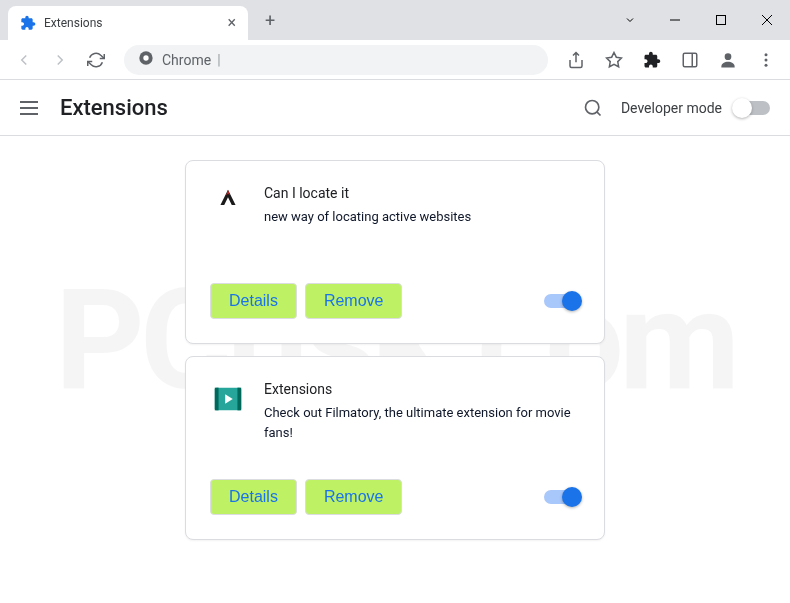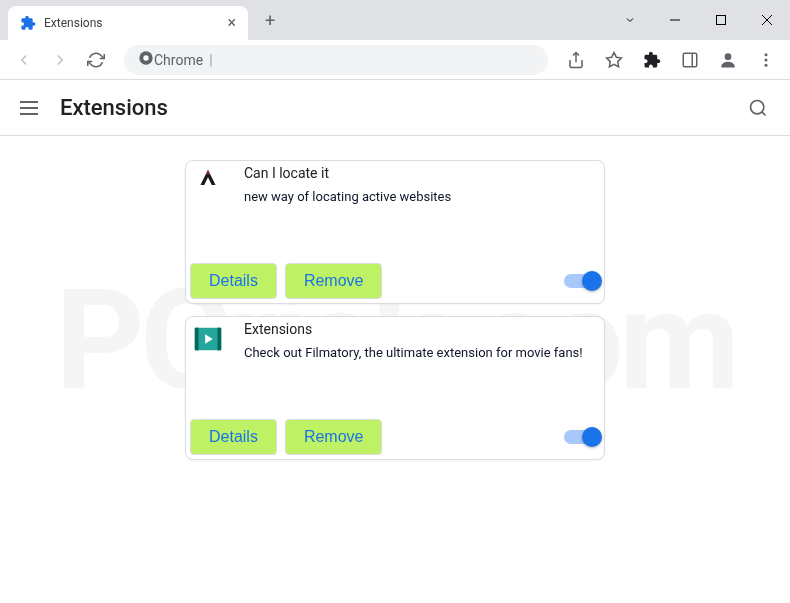--- a/index.html
+++ b/index.html
@@ -16,40 +16,40 @@
     .tab { background: #fff; border-radius: 8px 8px 0 0; height: 34px; display: flex; align-items: center; padding: 0 12px; min-width: 240px; gap: 8px; }
     .tab-icon { width: 16px; height: 16px; display: flex; align-items: center; justify-content: center; }
     .tab-title { font-size: 12px; color: #3c4043; flex: 1; }
     .tab-close { font-size: 16px; color: #5f6368; cursor: pointer; line-height: 1; }
     .new-tab { margin-left: 8px; margin-bottom: 6px; font-size: 18px; color: #5f6368; cursor: pointer; width: 28px; height: 28px; display: flex; align-items: center; justify-content: center; }
     
     
     .toolbar { height: 40px; background: #fff; display: flex; align-items: center; padding: 0 8px; gap: 4px; border-bottom: 1px solid #dadce0; }
     .nav-btn { width: 32px; height: 32px; display: flex; align-items: center; justify-content: center; color: #5f6368; border-radius: 50%; }
     .nav-btn.disabled { color: #bdc1c6; }
-    .address-bar { flex: 1; height: 30px; background: #f1f3f4; border-radius: 15px; display: flex; align-items: center; padding: 0 14px; gap: 0; margin: 0 8px; }
+    .address-bar { flex: 1; height: 30px; background: #f1f3f4; border-radius: 15px; display: flex; align-items: center; padding: 0 14px; gap: 8px; margin: 0 8px; }
     .address-prefix { color: #5f6368; font-size: 14px; display: flex; align-items: center; gap: 6px; }
     .address-prefix .divider { color: #9aa0a6; }
     .address-text { font-size: 14px; color: #202124; }
     .toolbar-icons { display: flex; gap: 6px; }
     .toolbar-icon { width: 32px; height: 32px; display: flex; align-items: center; justify-content: center; color: #5f6368; }
     
     
     .ext-header { height: 56px; display: flex; align-items: center; padding: 0 20px; gap: 16px; border-bottom: 1px solid #dadce0; }
     .menu-btn { width: 24px; height: 24px; display: flex; flex-direction: column; justify-content: center; gap: 4px; }
     .menu-btn span { height: 2px; background: #5f6368; width: 18px; }
     .ext-title { font-size: 22px; font-weight: 500; color: #202124; flex: 1; }
     .search-btn { width: 24px; height: 24px; display: flex; align-items: center; justify-content: center; color: #5f6368; }
     .dev-mode { display: flex; align-items: center; gap: 12px; font-size: 14px; color: #3c4043; }
     .dev-toggle { width: 36px; height: 14px; background: #bdc1c6; border-radius: 7px; position: relative; }
     .dev-toggle::after { content: ''; position: absolute; width: 20px; height: 20px; background: #fff; border-radius: 50%; top: -3px; left: -2px; box-shadow: 0 1px 3px rgba(0,0,0,0.3); }
     
     
     .ext-content { padding: 24px; display: flex; flex-direction: column; align-items: center; gap: 12px; }
-    .ext-card { width: 420px; background: #fff; border: 1px solid #dadce0; border-radius: 8px; box-shadow: 0 1px 2px rgba(0,0,0,0.05); padding: 4px; }
+    .ext-card { width: 420px; background: #fff; border: 1px solid #dadce0; border-radius: 8px; box-shadow: 0 1px 2px rgba(0,0,0,0.05); padding: 24px; }
     .card-top { display: flex; gap: 18px; margin-bottom: 20px; min-height: 78px; }
     .ext-icon { width: 36px; height: 36px; border-radius: 4px; display: flex; align-items: center; justify-content: center; flex-shrink: 0; }
     .ext-info { flex: 1; }
     .ext-name { font-size: 14px; color: #202124; margin-bottom: 6px; }
     .ext-desc { font-size: 13px; color: #0f172a; line-height: 1.5; }
     .card-bottom { display: flex; align-items: center; gap: 8px; }
     .card-btn { padding: 8px 18px; border: 1px solid #dadce0; border-radius: 4px; background: #bef264; color: #1a73e8; font-size: 16px; cursor: pointer; }
     .card-spacer { flex: 1; }
     .ext-toggle { width: 36px; height: 14px; background: #a8c7fa; border-radius: 7px; position: relative; }
     .ext-toggle::after { content: ''; position: absolute; width: 20px; height: 20px; background: #1a73e8; border-radius: 50%; top: -3px; right: -2px; box-shadow: 0 1px 3px rgba(0,0,0,0.3); }
@@ -174,20 +174,24 @@
       <span></span>
       <span></span>
   </div>
   <div class="ext-title">Extensions</div>
   <div class="search-btn">
     <svg width="20" height="20" viewBox="0 0 24 24" fill="none" stroke="currentColor" stroke-width="2">
         <circle cx="11" cy="11" r="8"></circle>
         <line x1="21" y1="21" x2="16.65" y2="16.65"></line>
       </svg>
   </div>
+  <div class="dev-mode">
+    <span>Developer mode</span>
+    <div class="dev-toggle"></div>
+  </div>
 </div>
 
 <div class="ext-content">
 
   <div class="ext-card">
     <div class="card-top">
       <div class="ext-icon">
         <svg width="34" height="34" viewBox="0 0 36 36">
             <path d="M18 4 L26 20 L22 20 L18 12 L14 20 L10 20 Z" fill="#1a1a1a"></path>
             <path d="M18 4 L20 10 L18 8 L16 10 Z" fill="#c62828"></path>

